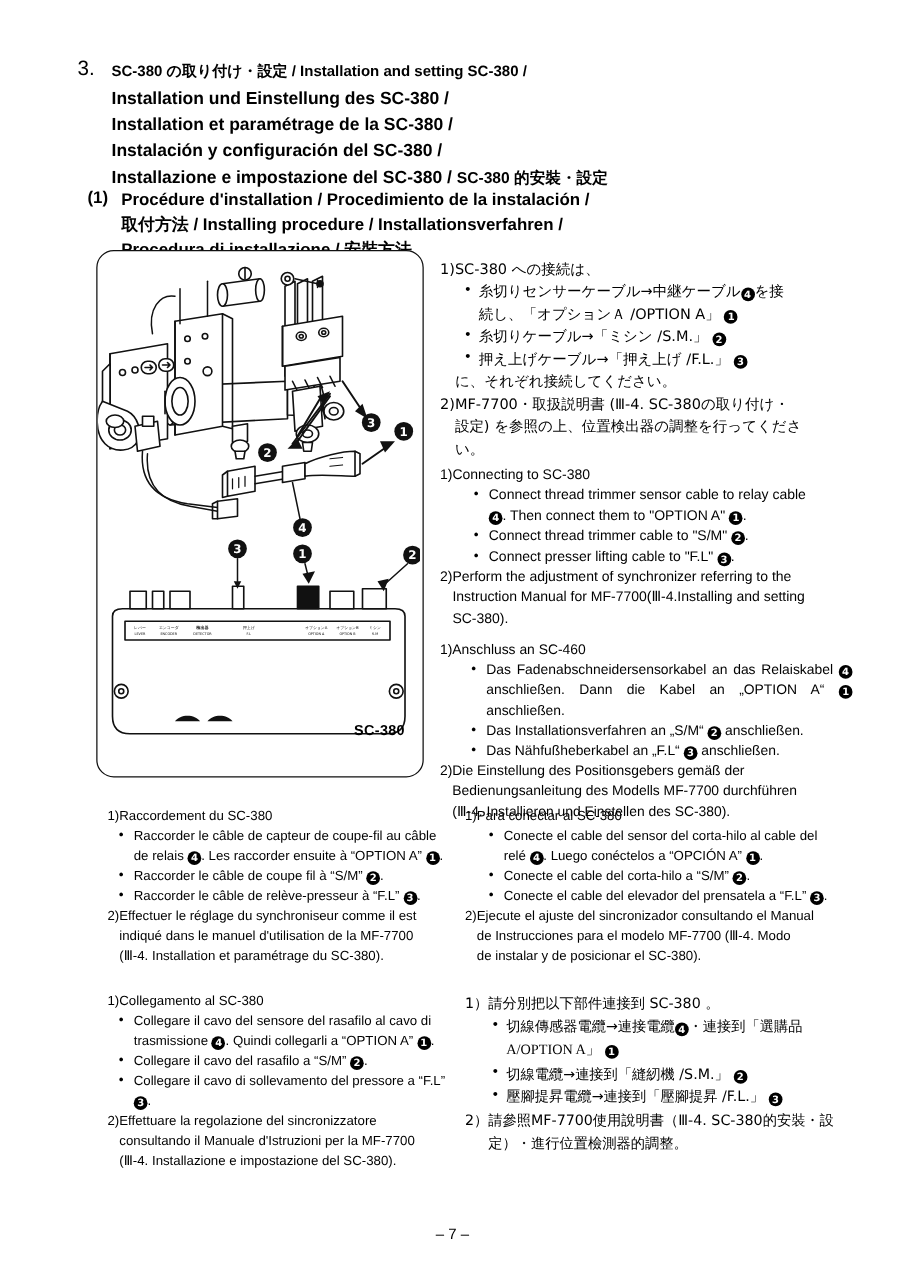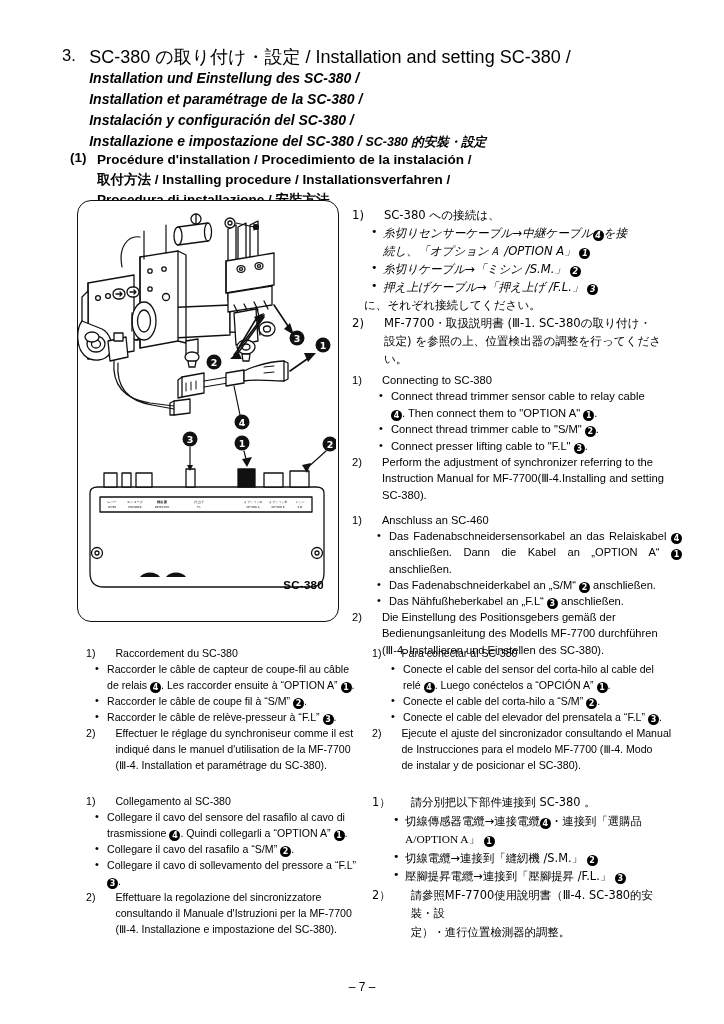--- a/index.html
+++ b/index.html
@@ -13,22 +13,22 @@
   }
   .page { position:relative; width:724px; height:1024px; }
 
   
   .sect-head { position:absolute; left:62px; top:46px; width:620px; }
   .sect-head .num {
     display:inline-block; font-size:16.5px; font-weight:400;
     vertical-align:top;
   }
   .sect-head .lines { display:inline-block; margin-left:9px; vertical-align:top; }
-  .sect-head .l1 { font-size:18px; font-weight:400; line-height:22px; white-space:nowrap; }
-  .sect-head .ln { font-size:14px; font-weight:bold; line-height:21px; white-space:nowrap;font-style:italic; }
+  .sect-head .l1 { font-size:12px; font-weight:700; line-height:22px; white-space:nowrap; }
+  .sect-head .ln { font-size:14px; font-weight:bold; line-height:21px; white-space:nowrap; }
   .sect-head .small-cjk { font-size:12.5px;text-align:right; }
 
   .sub-head { position:absolute; left:70px; top:150px; width:620px; }
   .sub-head .pnum { display:inline-block; font-size:13.5px; font-weight:bold; vertical-align:top; }
   .sub-head .lines { display:inline-block; margin-left:6px; vertical-align:top; }
   .sub-head .ln { font-size:13.5px; font-weight:bold; line-height:20px; white-space:nowrap; }
 
   
   .illus {
     position:absolute; left:77px; top:200px;
@@ -67,21 +67,21 @@
   }
   .bullets li:before {
     content:"\2022";
     position:absolute; left:1px; top:-1px;
     font-size:11px;
   }
 
   
   #blk-ja { left:352px; top:206px; width:330px; font-size:11.6px; line-height:18px; }
   #blk-ja .jp { font-family:"DejaVu Sans", sans-serif; }
-  #blk-ja .bullets { margin-left:18px; margin-top:0px;font-style:italic; }
+  #blk-ja .bullets { margin-left:18px; margin-top:0px; }
   #blk-ja .tail { margin-left:12px; }
 
   
   #blk-en { left:352px; top:372px; width:330px; font-size:11.2px; line-height:16.4px; }
   #blk-en .bullets { margin-left:26px; }
 
   
   #blk-de { left:352px; top:512px; width:330px; font-size:11.1px; line-height:16.2px; }
   #blk-de .bullets { margin-left:24px; }
   #blk-de .just { text-align:justify; }
@@ -100,21 +100,21 @@
   #blk-it .just { text-align:justify; }
 
   
   #blk-zh { left:372px; top:793px; width:300px; font-size:11.4px; line-height:18.5px;
             font-family:"DejaVu Sans", sans-serif; }
   #blk-zh .bullets { margin-left:20px; }
   #blk-zh .lat { font-family:"Liberation Serif", serif; }
 
   .hang { display:flex; align-items:flex-start; }
   .hang .n { flex:0 0 auto; }
-  .hang .t { flex:1 1 auto;padding-left:20px; }
+  .hang .t { flex:1 1 auto; }
 
   
   .footer {
     position:absolute; left:0; right:0; top:980px;
     text-align:center; font-size:12px;
   }
 </style>
 </head>
 <body>
 
@@ -336,21 +336,21 @@
     </div>
     <ul class="bullets jp">
       <li><span>糸切りセンサーケーブル→中継ケーブル</span><span class="badge">4</span><span>を接</span><br><span>続し、「オプションＡ /OPTION A」</span> <span class="badge">1</span></li>
       <li><span>糸切りケーブル→「ミシン /S.M.」</span> <span class="badge">2</span></li>
       <li><span>押え上げケーブル→「押え上げ /F.L.」</span> <span class="badge">3</span></li>
     </ul>
     <div class="tail jp">に、それぞれ接続してください。</div>
     <div class="hang">
       <span class="n jp">2)</span>
       <span class="t jp">
-        <span>MF-7700・取扱説明書 (Ⅲ-1. SC-380の取り付け・</span><br>
+        <span>MF-7700・取扱説明書 (Ⅲ-4. SC-380の取り付け・</span><br>
         <span>設定) を参照の上、位置検出器の調整を行ってくださ</span><br>
         <span>い。</span>
       </span>
     </div>
   </div>
 
   <div class="blk" id="blk-en">
     <div class="hang">
       <span class="n">1)</span>
       <span class="t">Connecting to SC-380</span>
@@ -370,21 +370,21 @@
     </div>
   </div>
 
   <div class="blk" id="blk-de">
     <div class="hang">
       <span class="n">1)</span>
       <span class="t">Anschluss an SC-460</span>
     </div>
     <ul class="bullets">
       <li class="just"><span>Das Fadenabschneidersensorkabel an das Relaiskabel</span> <span class="badge">4</span> <span>anschließen. Dann die Kabel an „OPTION A“</span> <span class="badge">1</span> <span>anschließen.</span></li>
-      <li><span>Das Fadenabschneiderkabel an „S/M“</span> <span class="badge">2</span> <span>anschließen.</span></li>
+      <li><span>Das Installationsverfahren an „S/M“</span> <span class="badge">2</span> <span>anschließen.</span></li>
       <li><span>Das Nähfußheberkabel an „F.L“</span> <span class="badge">3</span> <span>anschließen.</span></li>
     </ul>
     <div class="hang">
       <span class="n">2)</span>
       <span class="t">
         <span class="just" style="display:block">Die Einstellung des Positionsgebers gemäß der</span>
         <span>Bedienungsanleitung des Modells MF-7700 durchführen</span><br>
         <span>(Ⅲ-4. Installieren und Einstellen des SC-380).</span>
       </span>
     </div>

